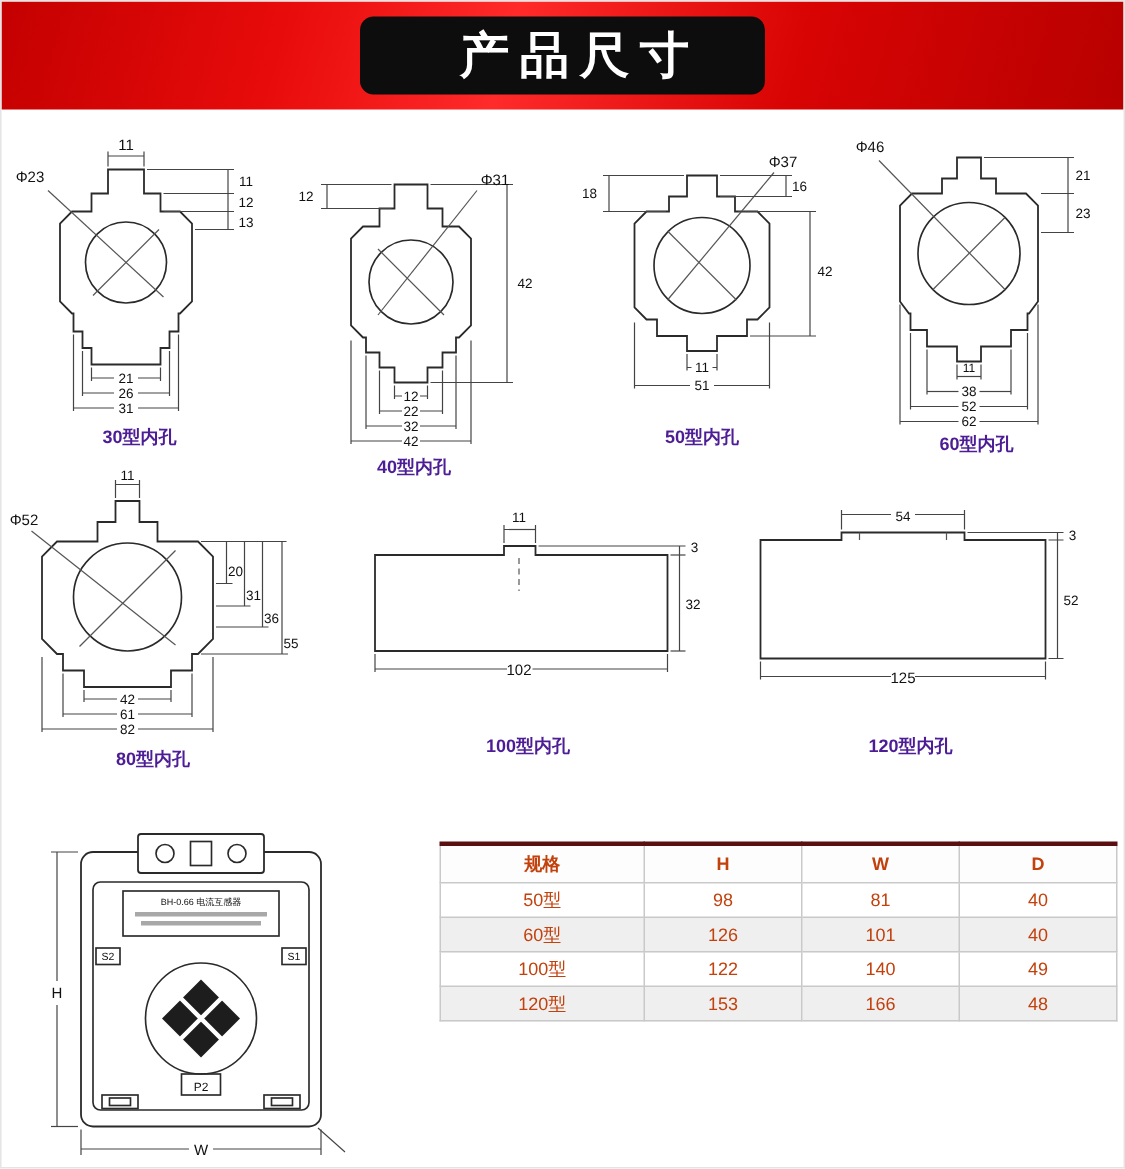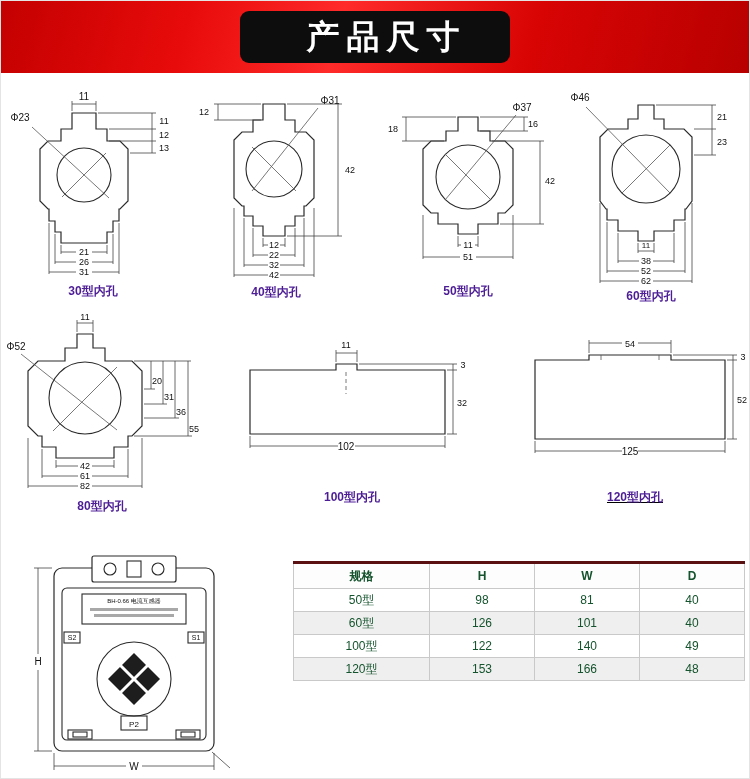--- a/index.html
+++ b/index.html
@@ -11,42 +11,42 @@
     background:linear-gradient(105deg,#c40000 0%,#e80b0b 25%,#ff2a2a 45%,#d90404 70%,#b80000 100%); }
   .banner-box { position:absolute; left:50%; top:10px; transform:translateX(-50%);
     width:270px; height:52px; background:#0d0d0d; border-radius:9px;
     display:flex; align-items:center; justify-content:center;padding-left:16px; }
   .banner-title { color:#ffffff; font-size:33px; font-weight:bold; letter-spacing:7px; padding-left:7px; }
 
   
   .cell { position:absolute; display:flex; flex-direction:column; align-items:center; }
   .dlabel { font-size:12px; font-weight:bold; color:#4c1d95; margin-top:2px; }
   .c30 { left:2px;   top:90px;  width:180px; }
-  .c40 { left:180px; top:81px;  width:190px; }
+  .c40 { left:180px; top:100px;  width:190px; }
   .c50 { left:372px; top:90px;  width:190px; }
   .c60 { left:560px; top:80px;  width:180px; }
   .c80 { left:2px;   top:305px; width:198px; }
   .c100{ left:232px; top:305px; width:238px; height:200px; }
-  .c120{ left:520px; top:305px; width:228px; height:200px;text-decoration:underline; }
+  .c120{ left:492px; top:305px; width:228px; height:200px; }
   .c100 svg { margin-top:30px; }
   .c120 svg { margin-top:18px; }
   .c100 .dlabel, .c120 .dlabel { margin-top:auto; }
 
   svg { display:block; }
   .outline { fill:#fff; stroke:#2a2a2a; stroke-width:1.2; stroke-linejoin:miter; }
   .hole { fill:none; stroke:#2a2a2a; stroke-width:1.1; }
   .diag { stroke:#555; stroke-width:0.8; }
   .dim  { stroke:#444; stroke-width:0.8; fill:none; }
   text  { fill:#111; }
 
   
   .product { position:absolute; left:25px; top:545px; width:215px; height:235px; }
 
   .spec { position:absolute; left:292px; top:560px; width:452px; border-collapse:collapse; table-layout:fixed;
-    border-top:3px solid #5a1010; font-size:12px; color:#14532d; }
+    border-top:3px solid #5a1010; font-size:12px; color:#c2410c; }
   .spec th, .spec td { border:1px solid #c9c9c9; text-align:center; height:23px; }
   .spec th { font-weight:bold; background:#fdfdfd; height:26px; }
   .spec tr:nth-child(even) td { background:#efefef; }
   .spec tr:nth-child(odd) td { background:#ffffff; }
   .col-spec { width:136px; }
 </style>
 </head>
 <body>
 
 <div class="page">

